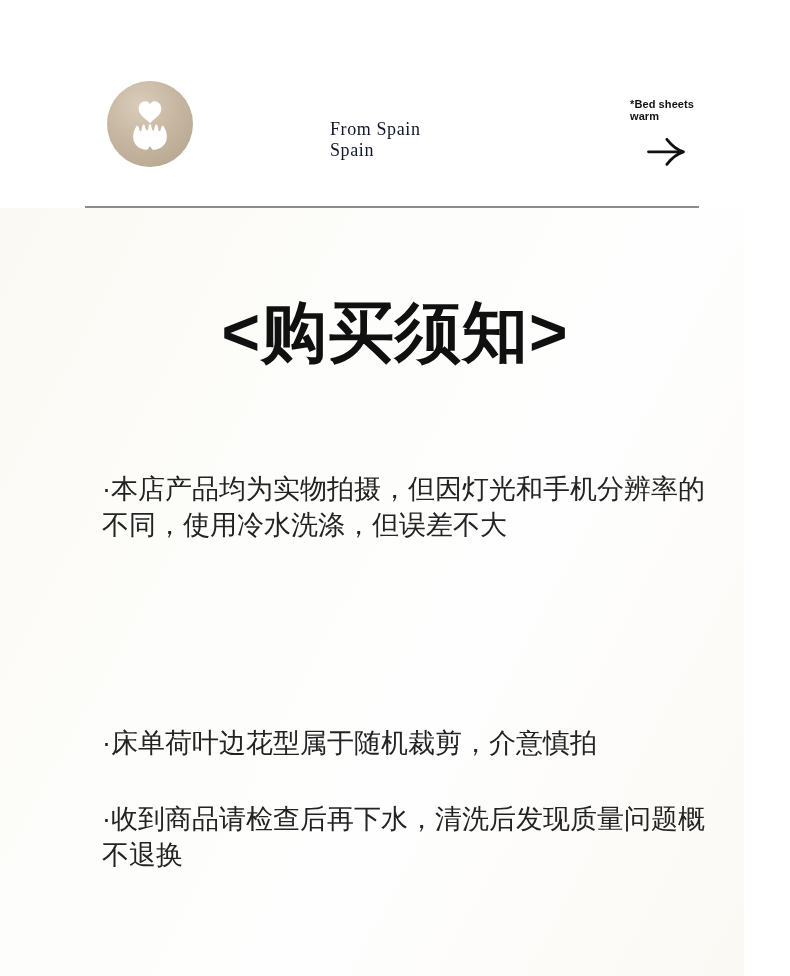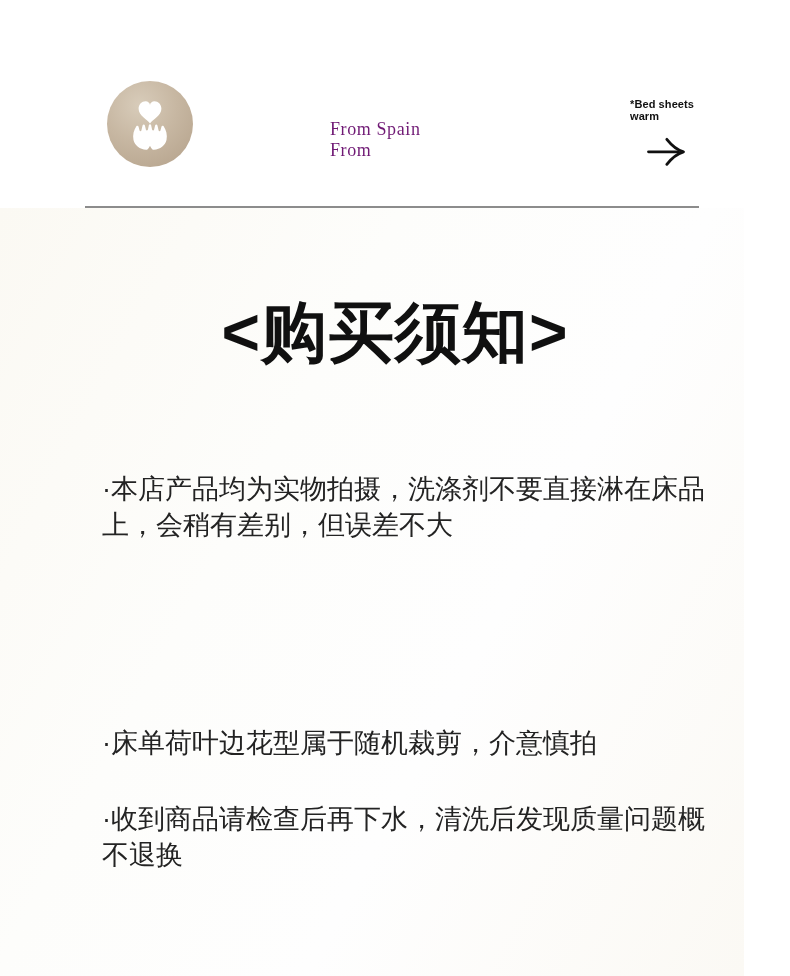--- a/index.html
+++ b/index.html
@@ -24,21 +24,21 @@
     position:absolute;left:107px;top:81px;
     width:86px;height:86px;border-radius:50%;
     background:radial-gradient(circle at 38% 28%, #d8ccba 0%, #c7b7a2 45%, #b3a089 100%);
     display:flex;align-items:center;justify-content:center;
   }
   .logo-circle svg{width:60px;height:60px;display:block;}
 
   .brand-text{
     position:absolute;left:330px;top:119px;
     font-family:"Liberation Serif","DejaVu Serif",serif;
-    font-size:18px;line-height:21px;color:#701a75;
+    font-size:18px;line-height:21px;color:#0f172a;
     letter-spacing:0.6px;font-weight:400;
   }
 
   .tagline{
     position:absolute;left:630px;top:99px;width:84px;
     text-align:left;
     font-size:11px;line-height:11.5px;font-weight:700;color:#111;
     letter-spacing:0.1px;
   }
 
@@ -99,39 +99,39 @@
             C59.8 68.9 55.8 76.5 51.9 82.8
             C49.3 87.2 47.2 93.3 43.5 93 Z"></path>
 
           <use href="#hand" transform="translate(100,0) scale(-1,1)"></use>
         </g>
       </svg>
     </div>
 
     <div class="brand-text">
       <div>From Spain</div>
-      <div>From</div>
+      <div>Spain</div>
     </div>
 
     <div class="tagline">
       <div>*Bed sheets</div>
       <div>warm</div>
     </div>
 
     <div class="arrow-wrap">
       <svg viewBox="0 0 24 20" fill="none" stroke="#111111" stroke-width="1.7" stroke-linecap="round" stroke-linejoin="round" aria-hidden="true">
         <line x1="1.5" y1="10.5" x2="19.5" y2="10.5"></line>
         <path d="M12.5 3 C15.5 6.8 18.8 9.4 22.5 10.5 C18.8 11.6 15.5 14.2 12.5 18"></path>
       </svg>
     </div>
 
     <div class="divider"></div>
   </div>
 
   <div class="body-section">
     <h1 class="notice-title">&lt;购买须知&gt;</h1>
 
-    <p class="para para-1">·本店产品均为实物拍摄，洗涤剂不要直接淋在床品上，会稍有差别，但误差不大</p>
+    <p class="para para-1">·本店产品均为实物拍摄，但因灯光和手机分辨率的不同，使用冷水洗涤，但误差不大</p>
     <p class="para para-3">·床单荷叶边花型属于随机裁剪，介意慎拍</p>
     <p class="para para-4">·收到商品请检查后再下水，清洗后发现质量问题概不退换</p>
   </div>
 
 </div>
 
 </body></html>

